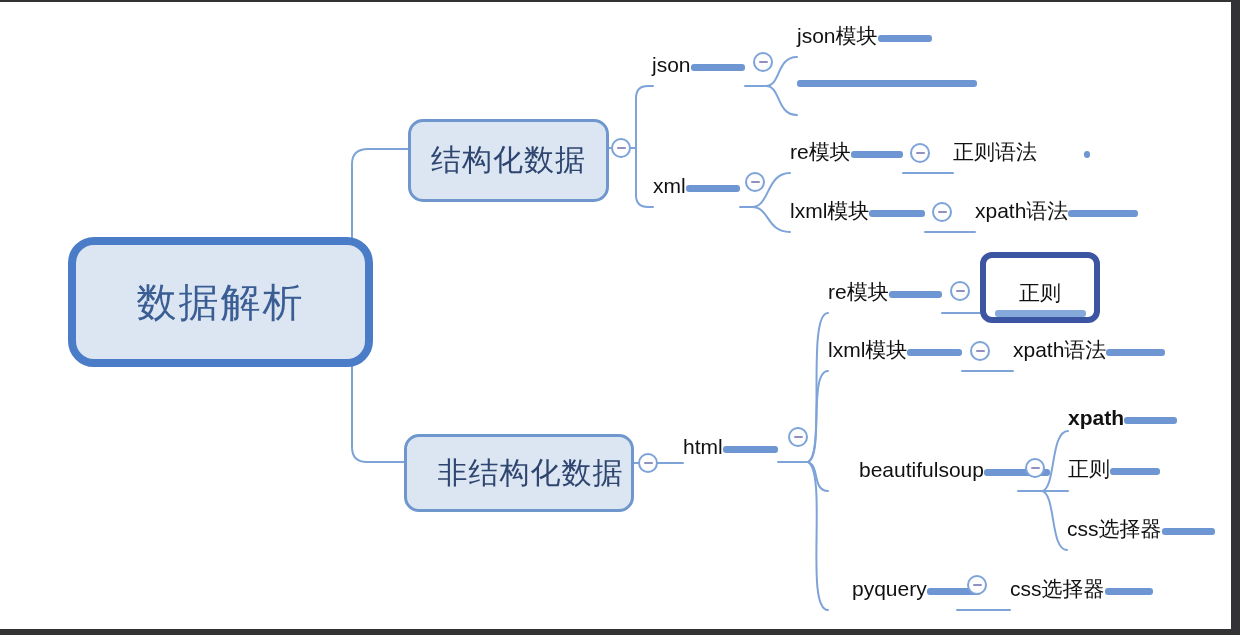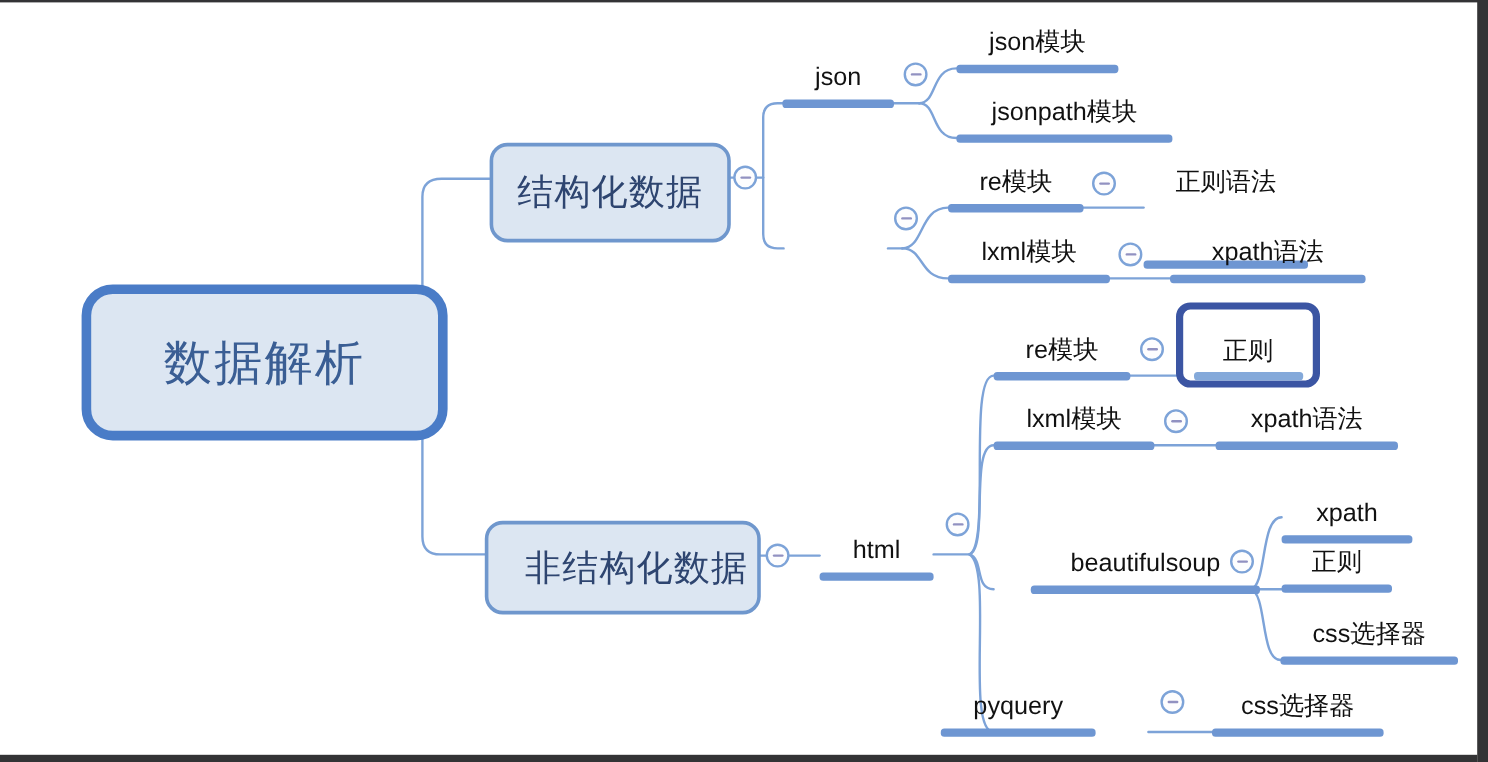--- a/index.html
+++ b/index.html
@@ -18,21 +18,21 @@
   svg.connectors path{stroke:var(--line);stroke-width:2;fill:none;stroke-linecap:round;}
 
   .boxnode{position:absolute;box-sizing:border-box;background:var(--node-fill);
     display:flex;align-items:center;justify-content:center;color:var(--box-text);}
   .root{left:28px;top:237px;width:305px;height:130px;border:8px solid var(--root-border);
     border-radius:26px;font-size:40px;font-weight:500;color:var(--root-text);letter-spacing:2px;margin-left:40px;}
   .branch-box{border:3.5px solid var(--box-border);border-radius:15px;font-size:30px;font-weight:500;letter-spacing:1px;margin-top:11px;}
   .b1{left:408px;top:108px;width:201px;height:83px;}
   .b2{left:404px;top:423px;width:230px;height:78px;padding-left:23px;}
 
-  .topic{position:absolute;display:flex;flex-direction:column;align-items:center;}
+  .topic{position:absolute;display:flex;flex-direction:row;align-items:center;}
   .topic .lbl{font-size:21px;line-height:28px;color:var(--topic-text);white-space:nowrap;margin-bottom:4px;}
   .bar{height:7px;width:100%;background:var(--bar);border-radius:3px;}
 
   .sel-box{position:absolute;left:980px;top:252px;width:120px;height:71px;box-sizing:border-box;
     border:6px solid var(--selection);border-radius:12px;display:flex;flex-direction:column;
     justify-content:flex-end;align-items:center;background:#ffffff;}
   .sel-box .lbl{font-size:21px;line-height:28px;color:var(--topic-text);margin-bottom:3px;}
   .sel-box .bar{width:91px;background:#84a9da;}
 
   .collapse{position:absolute;width:20px;height:20px;box-sizing:border-box;border:2px solid var(--line);
@@ -89,41 +89,44 @@
 
   <div class="topic" style="left:652px;top:51px;width:93px;justify-content:space-between;">
     <span class="lbl">json</span>
     <div class="bar"></div>
   </div>
   <div class="topic" style="left:797px;top:22px;width:135px;">
     <span class="lbl">json模块</span>
     <div class="bar"></div>
   </div>
   <div class="topic" style="left:797px;top:80px;width:180px;">
-    <span class="lbl">jsonpath模块</span>
+    <div class="bar"></div>
+  </div>
+  <div class="topic" style="left:653px;top:172px;width:87px;">
+    <span class="lbl">xml</span>
     <div class="bar"></div>
   </div>
   <div class="topic" style="left:790px;top:138px;width:113px;">
     <span class="lbl">re模块</span>
     <div class="bar"></div>
   </div>
   <div class="topic" style="left:953px;top:138px;width:137px;gap:47px;">
     <span class="lbl">正则语法</span>
     <div class="bar"></div>
   </div>
   <div class="topic" style="left:790px;top:197px;width:135px;">
     <span class="lbl">lxml模块</span>
     <div class="bar"></div>
   </div>
   <div class="topic" style="left:975px;top:197px;width:163px;">
     <span class="lbl">xpath语法</span>
     <div class="bar"></div>
   </div>
 
-  <div class="topic" style="left:683px;top:445px;width:95px;">
+  <div class="topic" style="left:683px;top:433px;width:95px;">
     <span class="lbl">html</span>
     <div class="bar"></div>
   </div>
   <div class="topic" style="left:828px;top:278px;width:114px;">
     <span class="lbl">re模块</span>
     <div class="bar"></div>
   </div>
 
   <div class="sel-box">
     <span class="lbl">正则</span>
@@ -135,33 +138,33 @@
     <div class="bar"></div>
   </div>
   <div class="topic" style="left:1013px;top:336px;width:152px;">
     <span class="lbl">xpath语法</span>
     <div class="bar"></div>
   </div>
   <div class="topic" style="left:859px;top:456px;width:191px;">
     <span class="lbl">beautifulsoup</span>
     <div class="bar"></div>
   </div>
-  <div class="topic" style="left:1068px;top:414px;width:109px;">
+  <div class="topic" style="left:1068px;top:404px;width:109px;font-weight:bold;">
     <span class="lbl">xpath</span>
     <div class="bar"></div>
   </div>
   <div class="topic" style="left:1068px;top:455px;width:92px;">
     <span class="lbl">正则</span>
     <div class="bar"></div>
   </div>
   <div class="topic" style="left:1067px;top:515px;width:148px;">
     <span class="lbl">css选择器</span>
     <div class="bar"></div>
   </div>
-  <div class="topic" style="left:784px;top:575px;width:129px;justify-content:center;">
+  <div class="topic" style="left:852px;top:575px;width:129px;justify-content:center;">
     <span class="lbl">pyquery</span>
     <div class="bar"></div>
   </div>
   <div class="topic" style="left:1010px;top:575px;width:143px;">
     <span class="lbl">css选择器</span>
     <div class="bar"></div>
   </div>
 
   <div class="collapse" style="left:611px;top:138px;">
       <div class="minus"></div>

